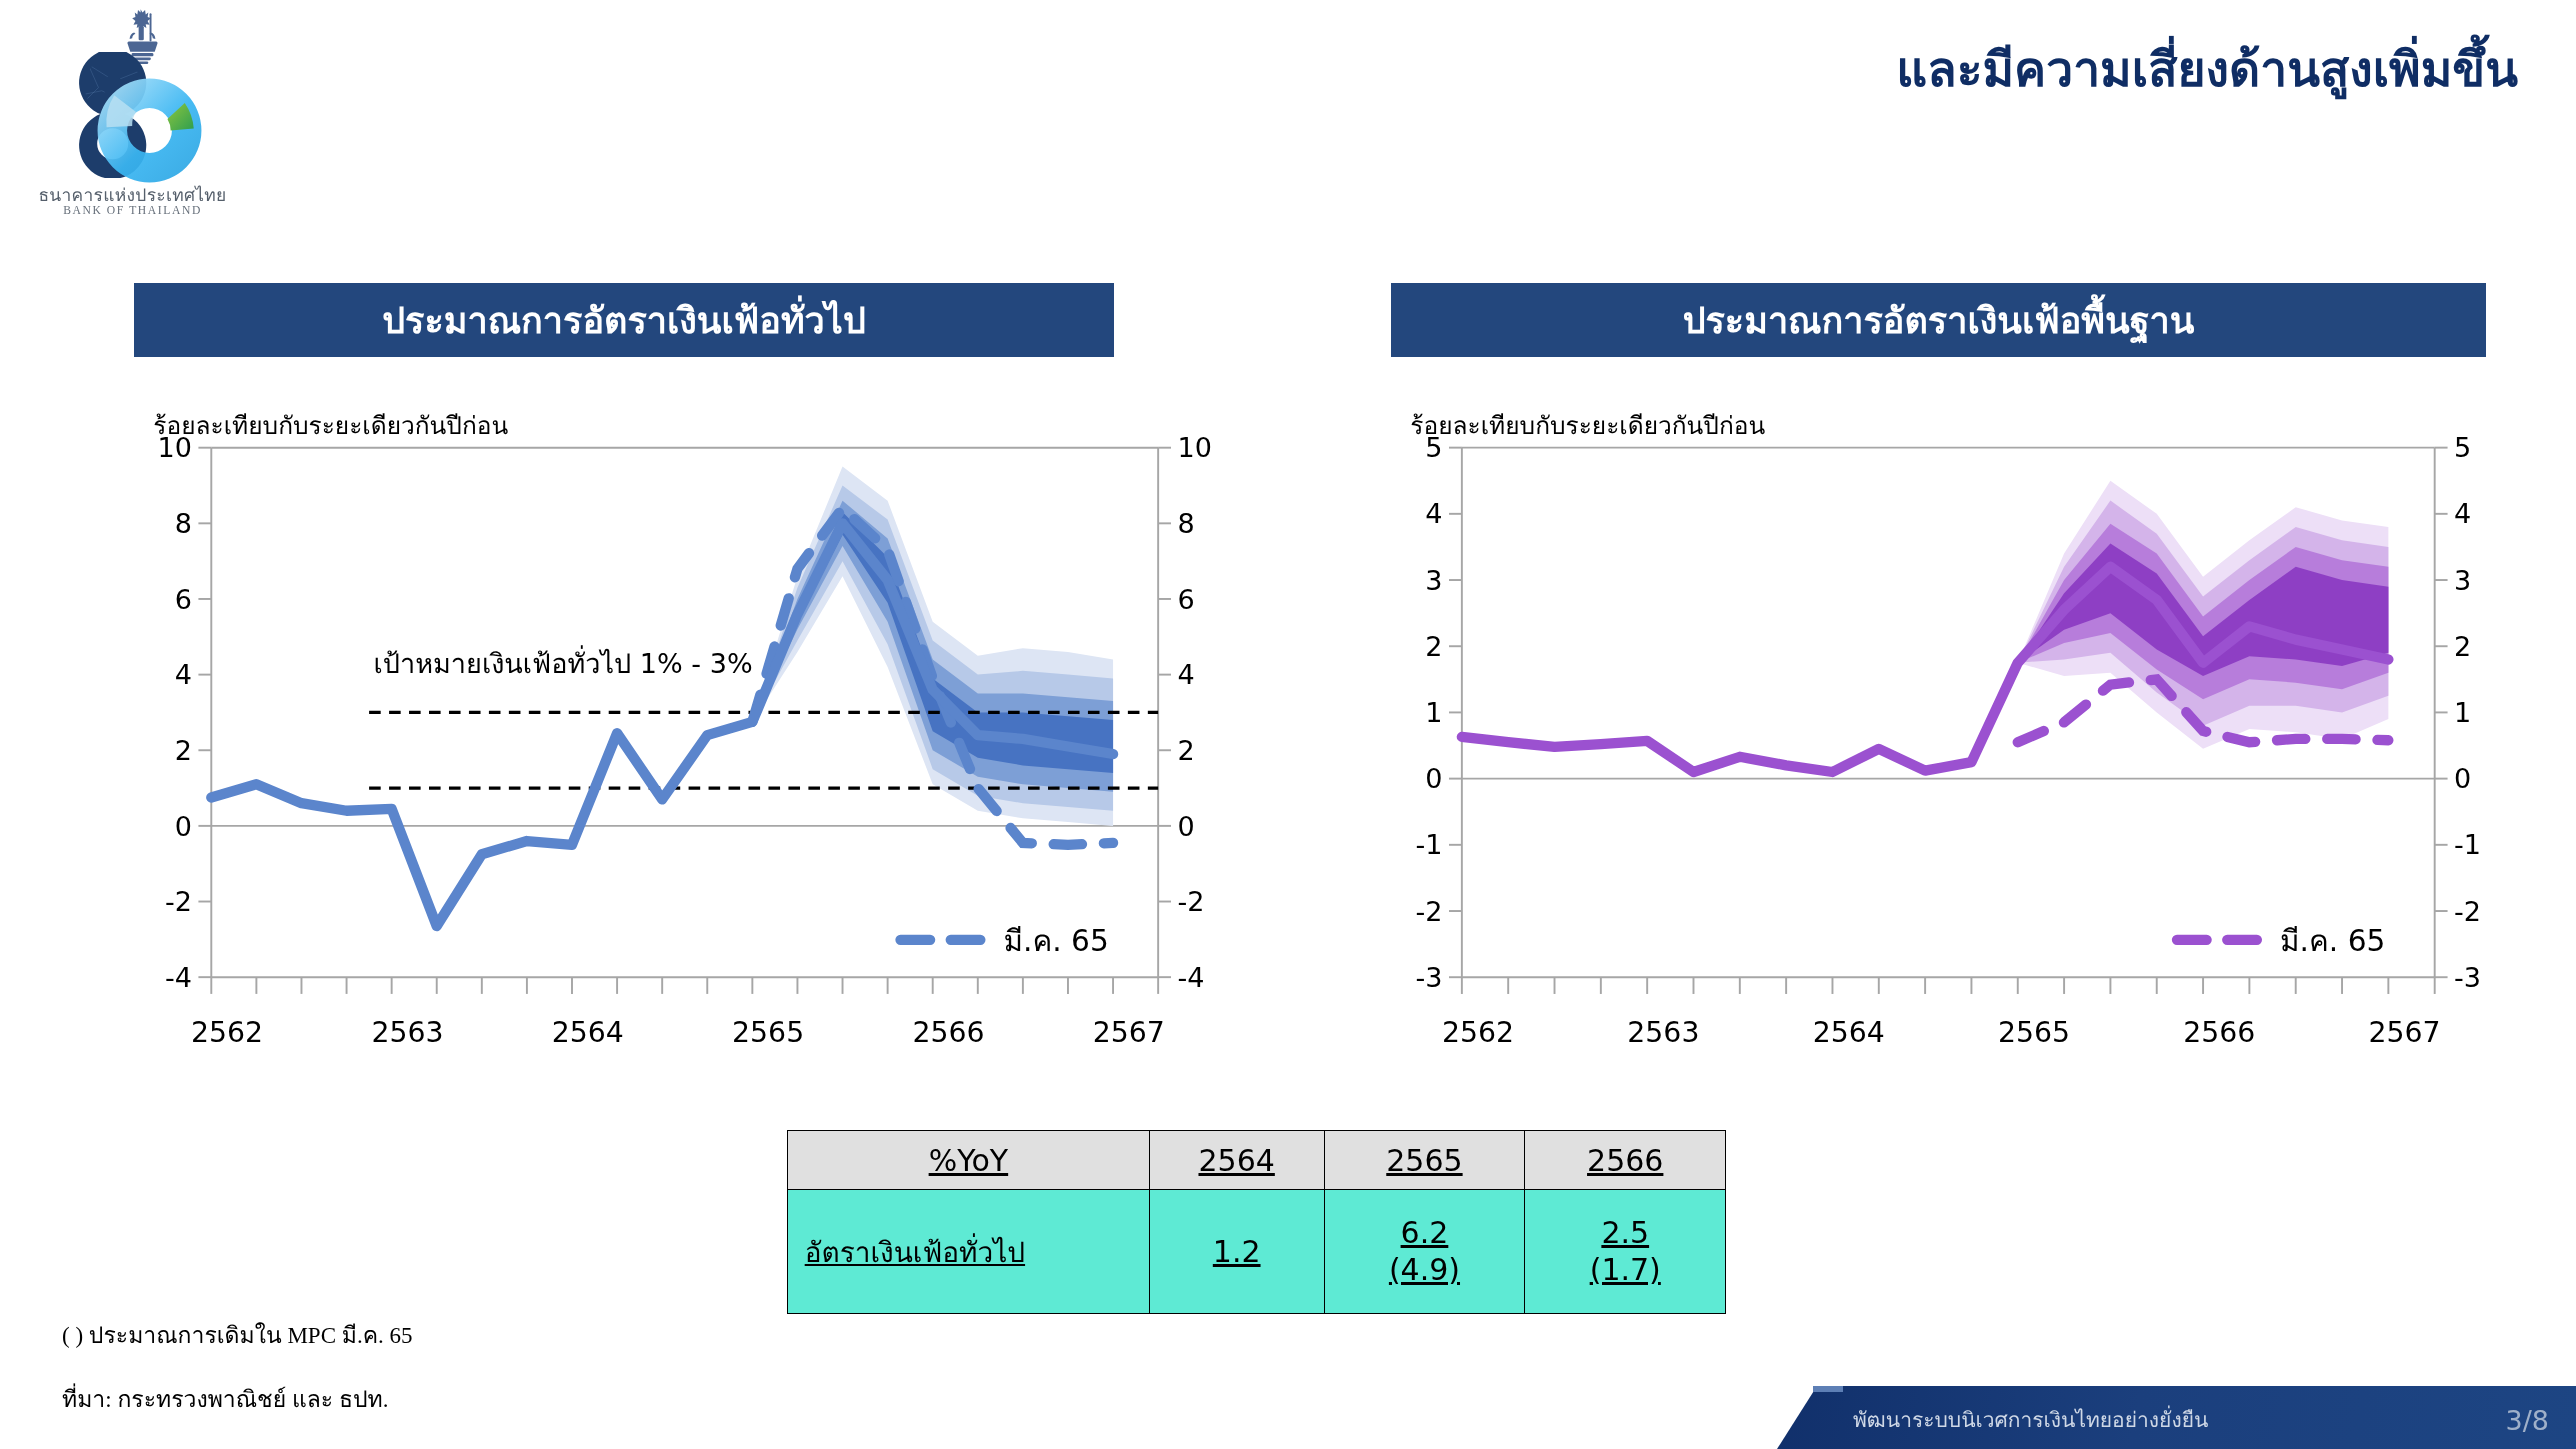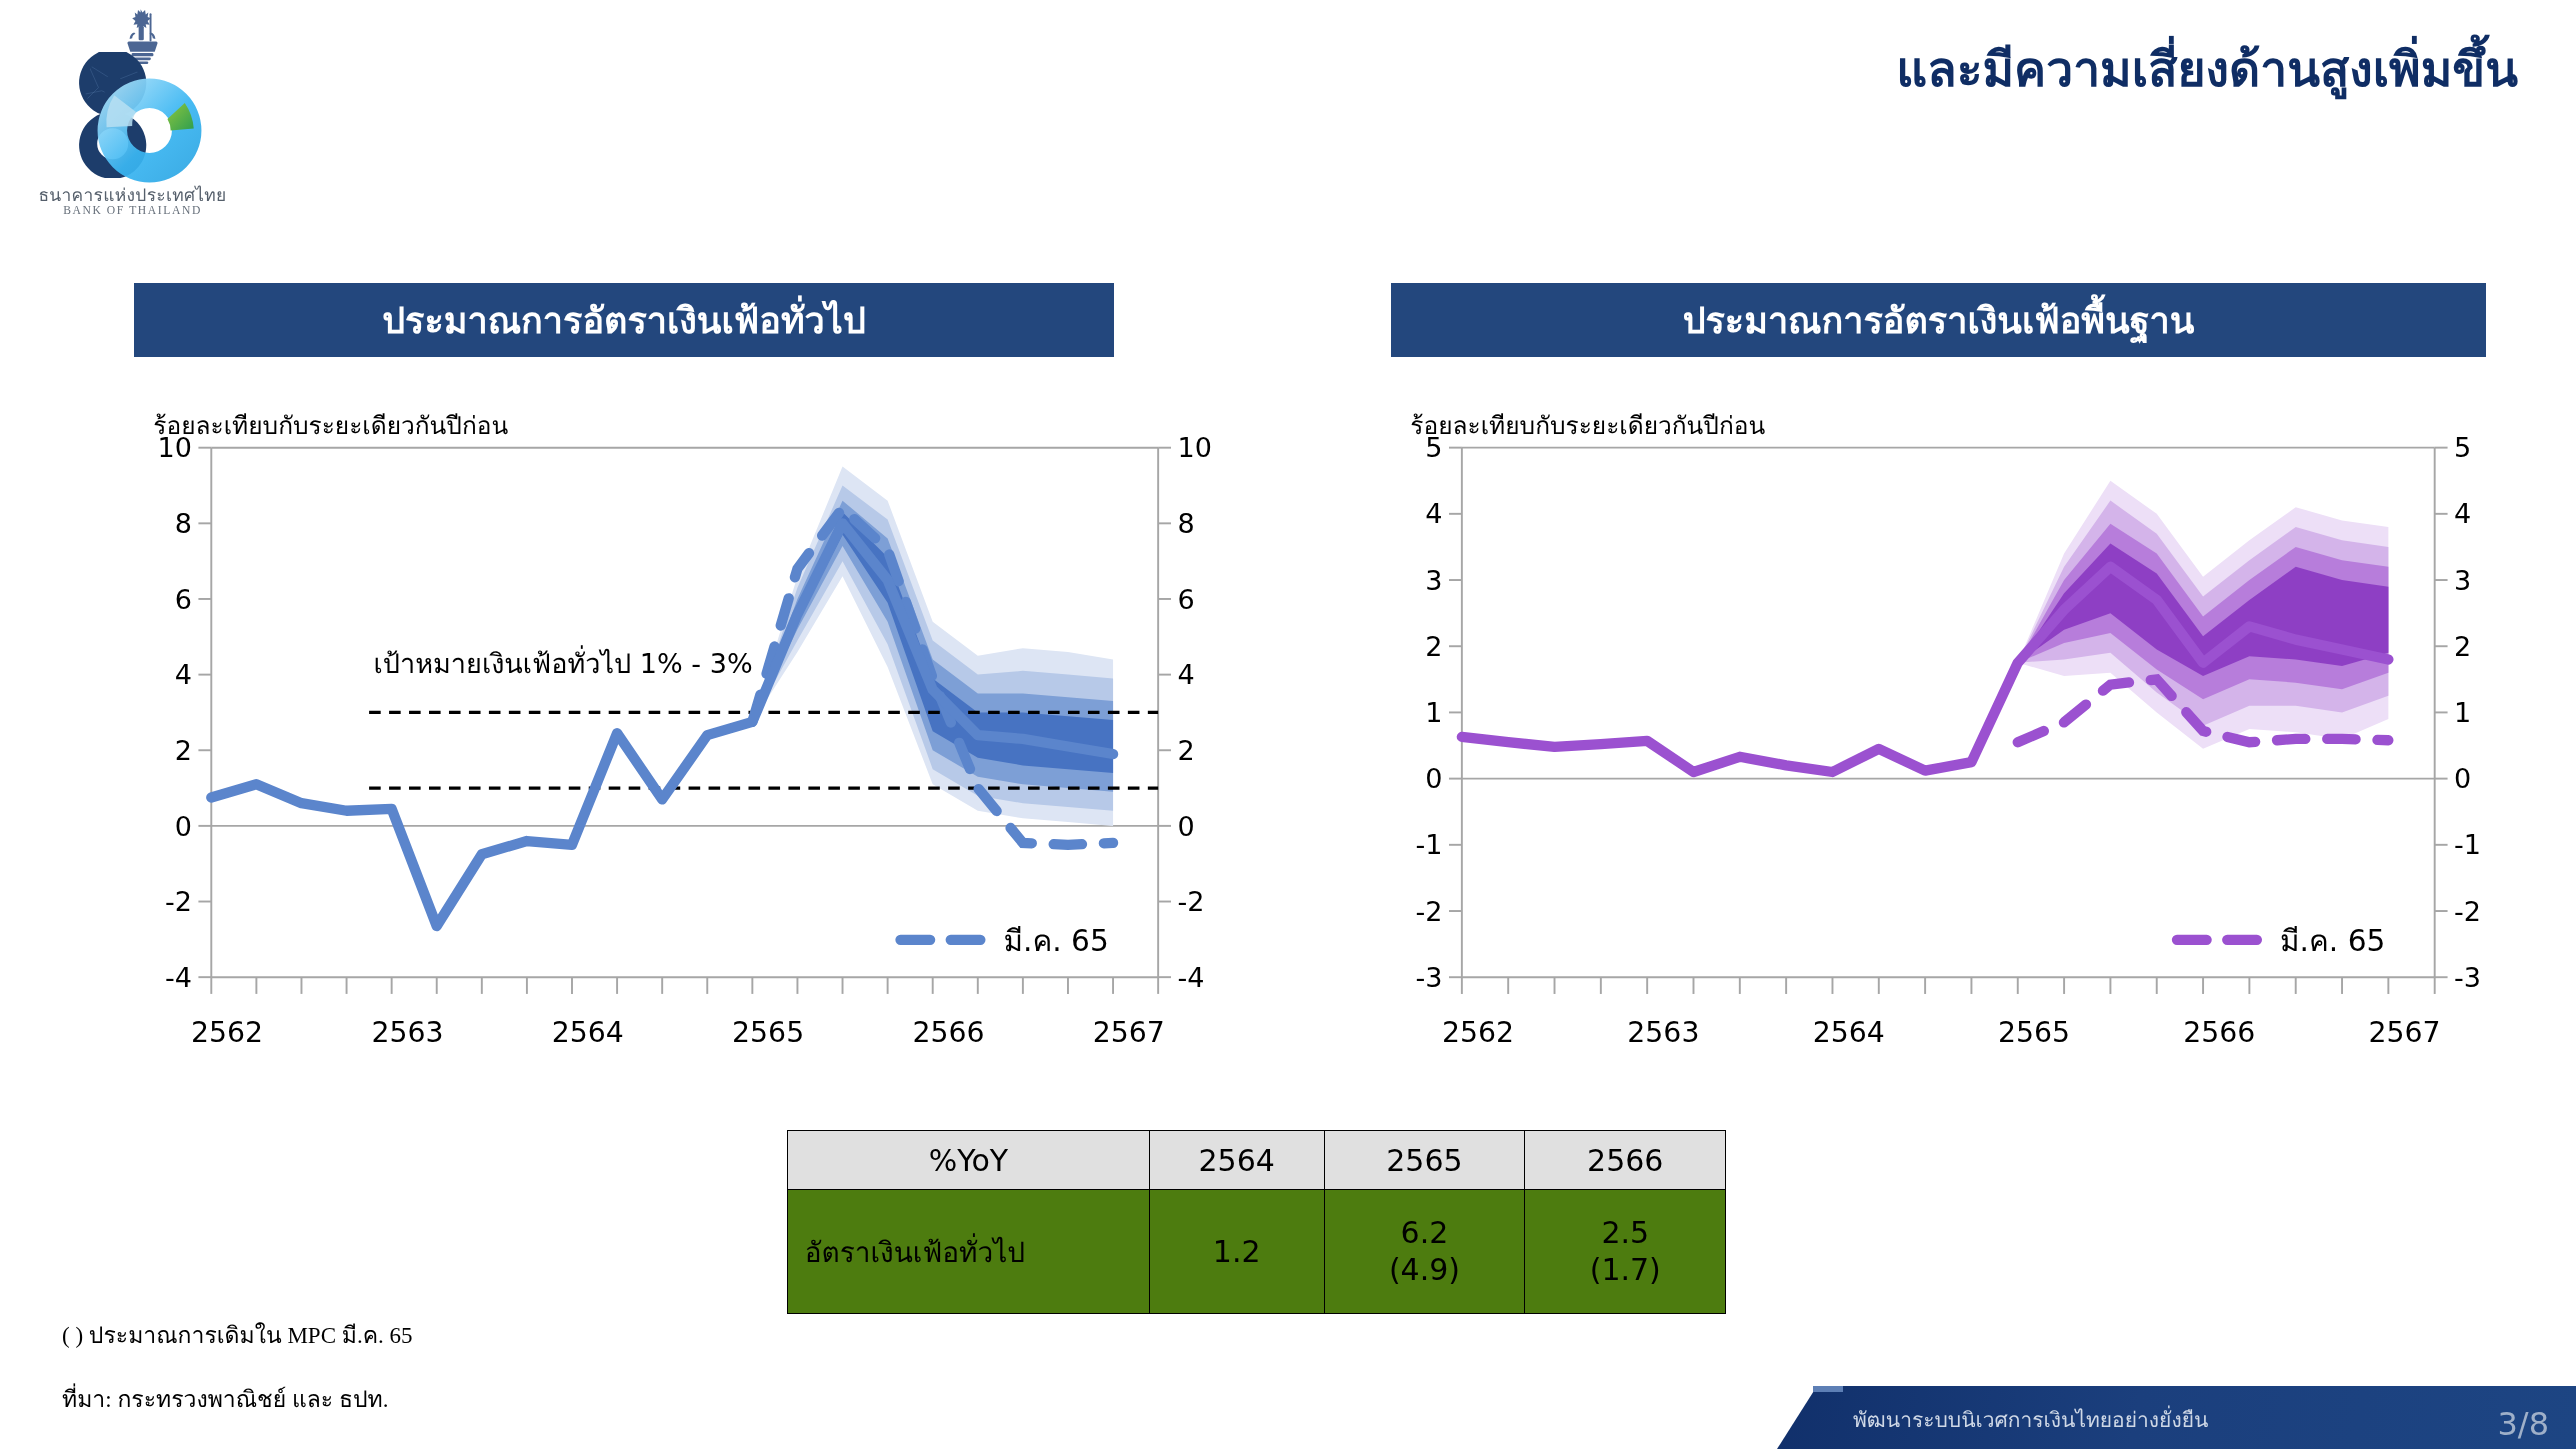--- a/index.html
+++ b/index.html
@@ -31,21 +31,21 @@
   
   .chart-block{position:absolute;}
   #chart-left{left:134px;top:406px;width:1095px;height:657px;}
   #chart-right{left:1391px;top:406px;width:1121px;height:657px;}
   .unit-label{position:absolute;left:19.3px;top:0;font-size:24.5px;color:#000;
               font-family:"DejaVu Sans",sans-serif;white-space:nowrap;}
   .chart-svg{position:absolute;left:0;top:30px;}
 
   
   #tbl-wrap{position:absolute;left:787px;top:1130px;}
-  table{border-collapse:collapse;background:#4d7c0f;}
+  table{border-collapse:collapse;background:#5eead4;text-decoration:underline;}
   table, th, td{border:1.9px solid #000;}
   th{background:#e0e0e0;font-weight:normal;font-size:30px;padding:11.6px 6.4px;
      font-family:"DejaVu Sans",sans-serif;}
   td{font-size:30px;text-align:center;padding:9px 6.4px;
      font-family:"DejaVu Sans",sans-serif;}
   td.rowlabel{text-align:left;padding-left:16.7px;font-size:28px;}
   .c-w1{width:348px;}.c-w2{width:161px;}.c-w3{width:187px;}.c-w4{width:187px;}
   .two-line span{display:block;line-height:1.22;}
 
   
@@ -54,21 +54,21 @@
   #note1{left:62px;top:1317px;}
   #note2{left:62px;top:1381px;}
 
   
   #footer{position:absolute;left:1777px;top:1386px;width:799px;height:63px;overflow:hidden;}
   #footer .skew{position:absolute;left:0;top:0;width:799px;height:63px;
       background:linear-gradient(100deg,#11306b 0%,#1b3f7d 45%,#1d4583 100%);
       clip-path:polygon(40px 0,799px 0,799px 63px,0 63px);}
   #footer .ftext{position:absolute;left:76px;top:16.7px;color:#cfd8e6;font-size:21px;
                  font-family:"DejaVu Sans",sans-serif;}
-  #footer .fpage{position:absolute;right:27px;top:19.3px;color:#9fb0c9;font-size:32px;
+  #footer .fpage{position:absolute;right:27px;top:19.3px;color:#9fb0c9;font-size:27px;
                  font-family:"DejaVu Sans",sans-serif;}
   #footer .tick{position:absolute;left:36px;top:0;width:30px;height:5.8px;background:#5d7fb5;}
 </style>
 </head>
 <body>
 
 <div id="logo">
   <svg class="emblem" viewBox="0 0 70 90">
     <g fill="#3d5a8a" opacity="0.92">
       <path d="M32 2l3 5 4-4 1 7 4-3-1 7 5 2-5 4 3 6-6-1 1 6-5-3-2 6-3-6-5 3 1-6-6 1 3-6-5-4 5-2-1-7 4 3 1-7 4 4z"></path>

